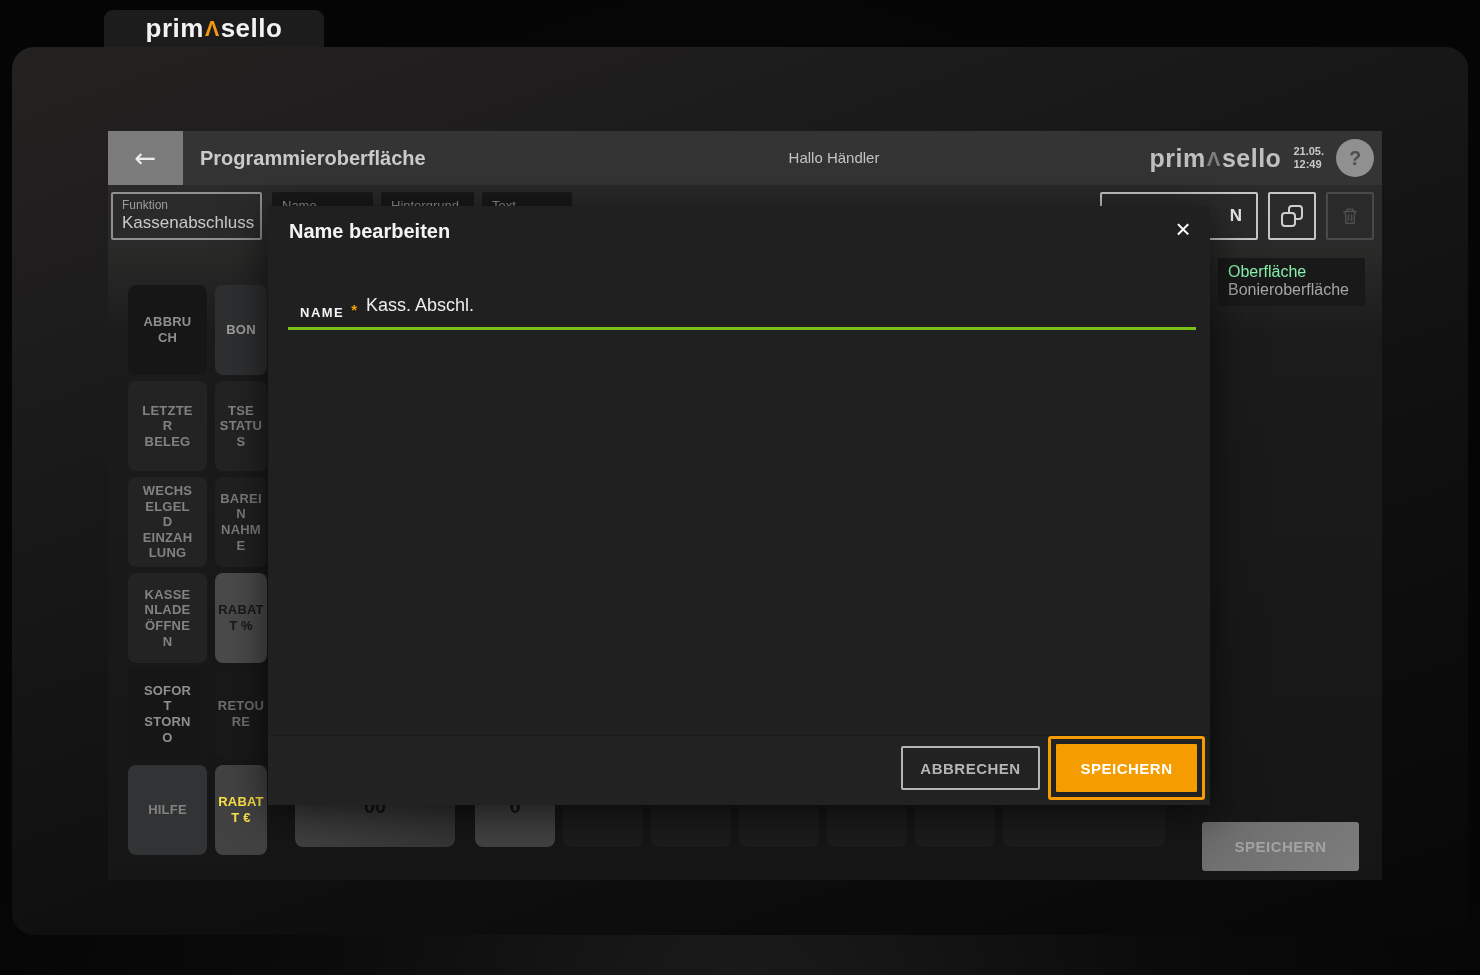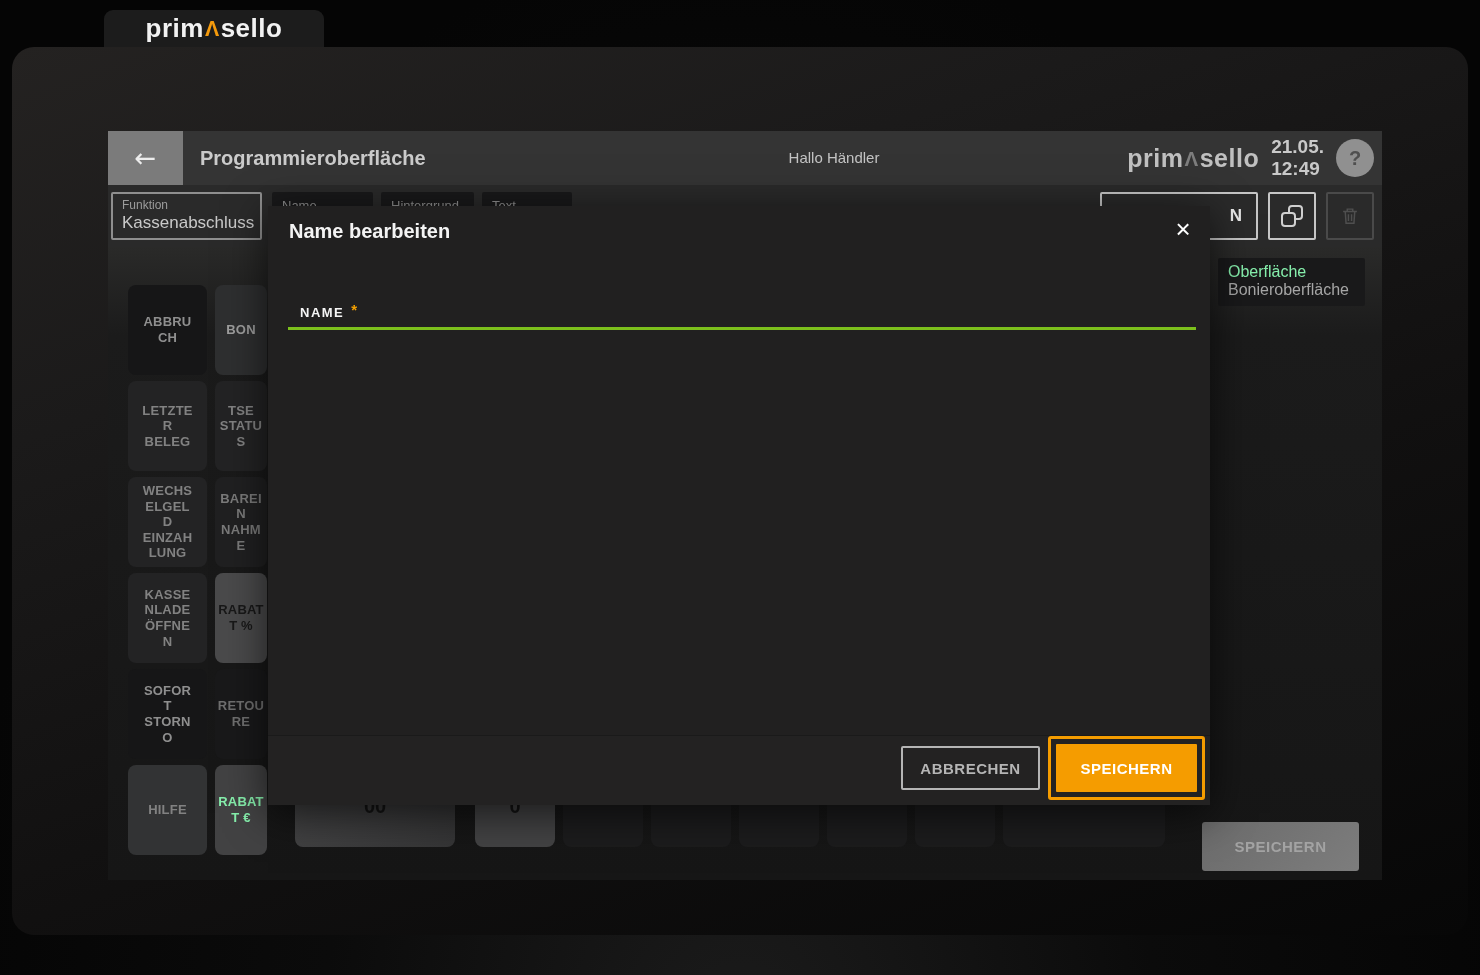--- a/index.html
+++ b/index.html
@@ -40,21 +40,21 @@
   
   .header { position:absolute; left:96px; top:84px; width:1274px; height:54px; background:#343434; }
   .back-btn {
     position:absolute; left:0; top:0; width:75px; height:54px; border:none;
     background:#7b7b7b; color:#ececec; font-size:26px; line-height:54px; text-align:center; cursor:pointer;
     font-family:"DejaVu Sans", sans-serif;
   }
   .h-title { position:absolute; left:92px; top:0; height:54px; line-height:54px; font-size:20px; font-weight:700; color:#cbcbcb; }
   .greeting { position:absolute; left:606px; width:240px; top:0; height:54px; line-height:54px; text-align:center; font-size:15px; color:#c4c4c4; }
   .h-right { position:absolute; right:8px; top:0; height:54px; display:flex; align-items:center; gap:12px; }
-  .datetime { font-size:19px; font-weight:600; color:#c9c9c9; line-height:1.15; }
+  .datetime { font-size:11px; font-weight:600; color:#c9c9c9; line-height:1.15; }
   .help-btn {
     width:38px; height:38px; border-radius:50%; border:none; background:#909090;
     color:#4f4f4f; font-size:20px; font-weight:700; cursor:pointer;
   }
 
   
   .controls { position:absolute; left:96px; top:138px; width:1274px; height:62px; background:#2a2a2a; }
   .funktion {
     position:absolute; left:99px; top:145px; width:151px; height:48px;
     border:2px solid #8f8f8f; border-radius:2px; padding:4px 9px; cursor:pointer; background:transparent;
@@ -98,21 +98,21 @@
     word-break:break-word; overflow:hidden; padding:16px 14px;
   }
   .gbtn.col2 { padding:2px 2px; }
   .bg-darkest { background:#161617; color:#8f8f8f; }
   .bg-dark    { background:#232324; color:#828282; }
   .bg-dark2   { background:#202021; color:#7a7a7a; }
   .bg-dark3   { background:#19191a; color:#6f6f6f; }
   .bg-mid     { background:#2e2f30; color:#9e9e9e; }
   .bg-mid2    { background:#323334; color:#828282; }
   .bg-light   { background:#4a4a4b; color:#181818; }
-  .bg-light2  { background:#424243; color:#86efac; }
+  .bg-light2  { background:#424243; color:#fde047; }
 
   
   .kp {
     position:absolute; top:718px; height:82px; border:none; border-radius:8px;
     background:#1c1c1d; color:#141414; font-size:20px; font-weight:700; cursor:pointer;
     display:flex; align-items:center; justify-content:center;
   }
   .k0 { left:283px; width:160px; background:linear-gradient(90deg,#414142,#353536); }
   .k1 { left:463px; width:80px; background:#434344; }
   .k2 { left:551px; width:80px; }
@@ -249,20 +249,21 @@
     <div class="surface-box">
       <div class="sb-label">Oberfläche</div>
       <div class="sb-value">Bonieroberfläche</div>
     </div>
     <button class="panel-save">SPEICHERN</button>
 
     <div class="modal">
       <div class="m-title">Name bearbeiten</div>
       <button class="m-close"><span>×</span></button>
       <div class="m-label"><span>NAME</span><span class="req">*</span></div>
+      <input class="m-input" value="Kass. Abschl." style="">
       <div class="m-underline"></div>
       <div class="m-footer"></div>
       <button class="m-cancel">ABBRECHEN</button>
       <div class="m-save-ring">
         <button class="m-save">SPEICHERN</button>
       </div>
     </div>
 
   </div>
 </div>

